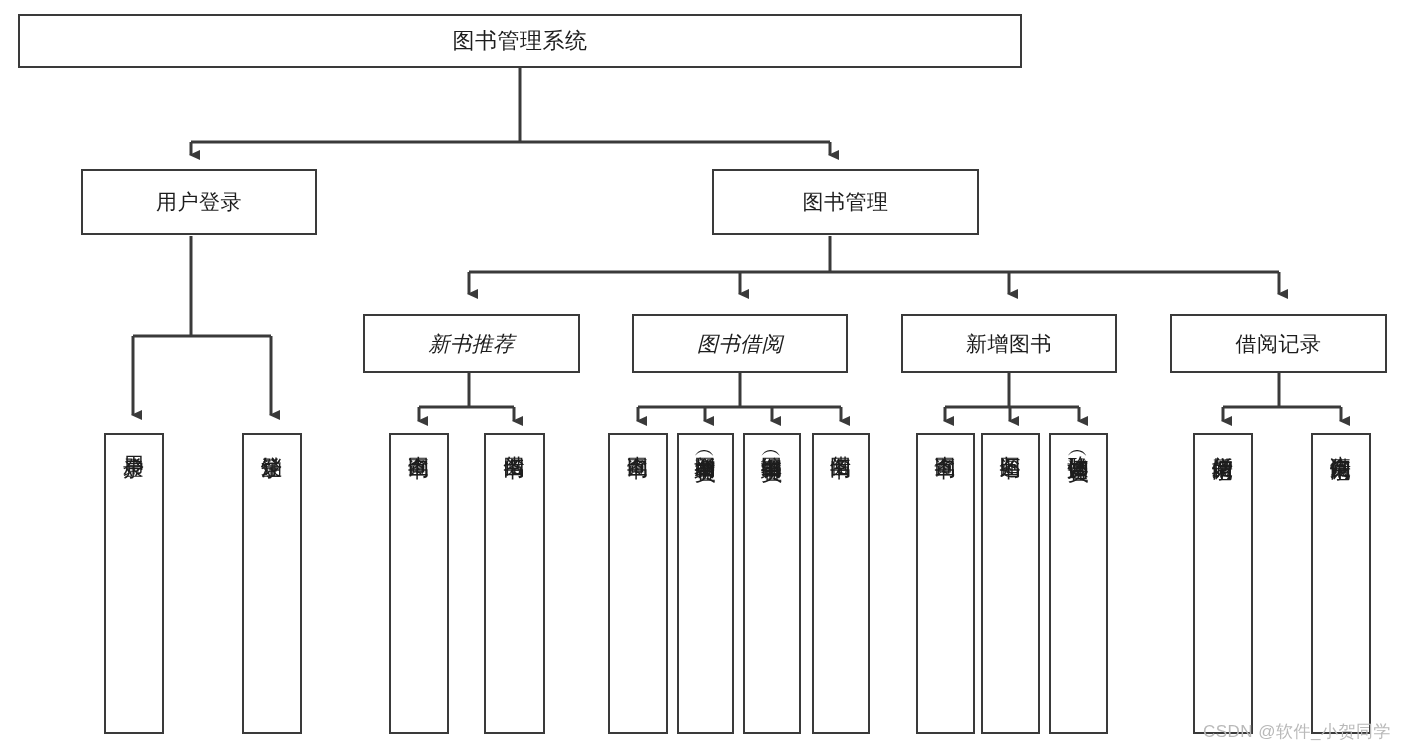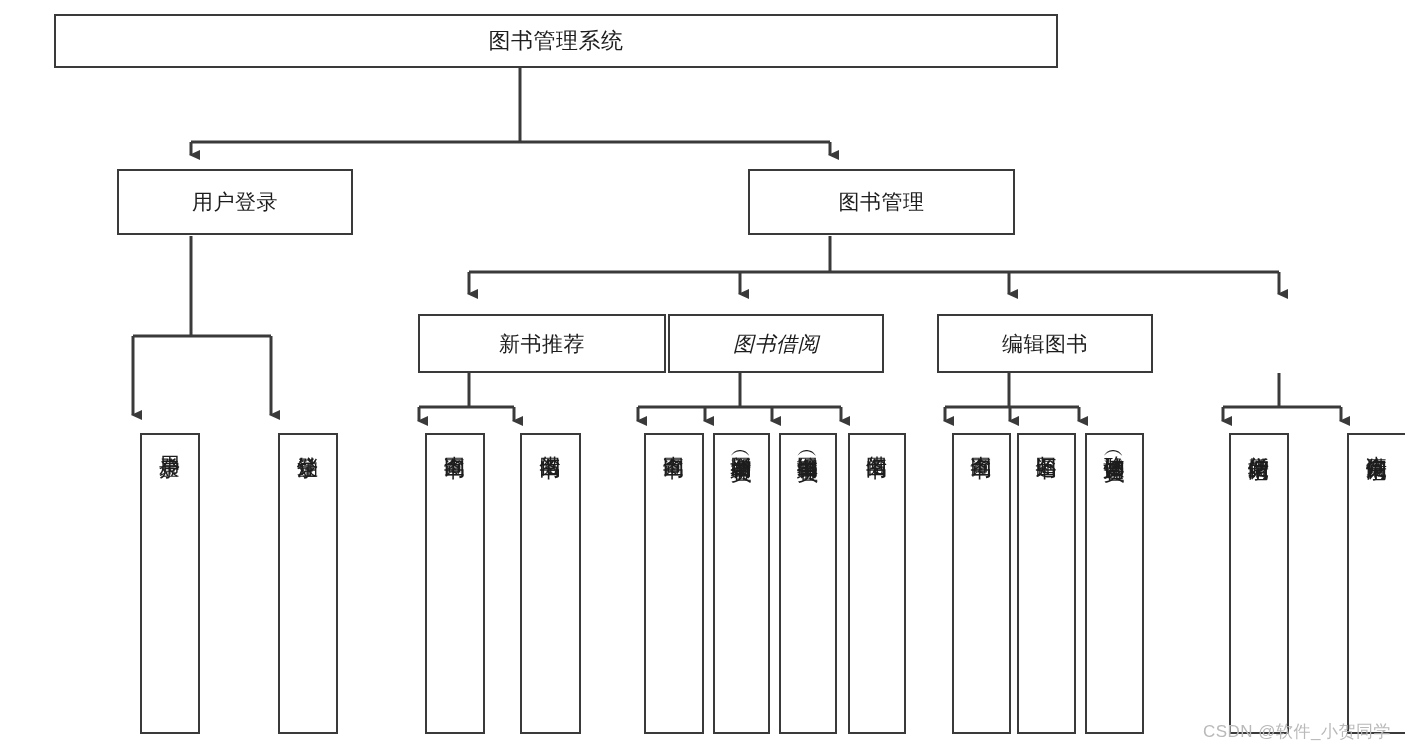--- a/index.html
+++ b/index.html
@@ -26,21 +26,20 @@
   }
   .node {
     position: absolute;
     box-sizing: border-box;
     background: #ffffff;
     border: 2px solid #3a3a3a;
     display: flex;
     align-items: center;
     justify-content: center;
     z-index: 2;
-    margin-left: 36px;
   }
   .node .label {
     color: #1d1d1d;
     line-height: 1.12;
     text-align: center;
     white-space: nowrap;
   }
   .node.horizontal .label {
     writing-mode: horizontal-tb;
     font-size: 21px;
@@ -130,28 +129,31 @@
     <span class="label">图书管理系统</span>
   </div>
 
   <div class="node horizontal" style="left:81px; top:169px; width:236px; height:66px;">
     <span class="label">用户登录</span>
   </div>
   <div class="node horizontal" style="left:712px; top:169px; width:267px; height:66px;">
     <span class="label">图书管理</span>
   </div>
 
-  <div class="node horizontal" style="left:382px; top:314px; width:248px; height:59px;">
+  <div class="node horizontal" style="left:363px; top:314px; width:217px; height:59px;font-style:italic;">
     <span class="label">新书推荐</span>
   </div>
   <div class="node horizontal" style="left:632px; top:314px; width:216px; height:59px;font-style:italic;">
     <span class="label">图书借阅</span>
   </div>
   <div class="node horizontal" style="left:901px; top:314px; width:216px; height:59px;">
-    <span class="label">编辑图书</span>
+    <span class="label">新增图书</span>
+  </div>
+  <div class="node horizontal" style="left:1170px; top:314px; width:217px; height:59px;">
+    <span class="label">借阅记录</span>
   </div>
 
   <div class="node vertical" style="left:104px; top:433px; width:60px; height:301px;">
     <span class="label">用户登录</span>
   </div>
   <div class="node vertical" style="left:242px; top:433px; width:60px; height:301px;">
     <span class="label">注销登录</span>
   </div>
 
   <div class="node vertical" style="left:389px; top:433px; width:60px; height:301px;">

